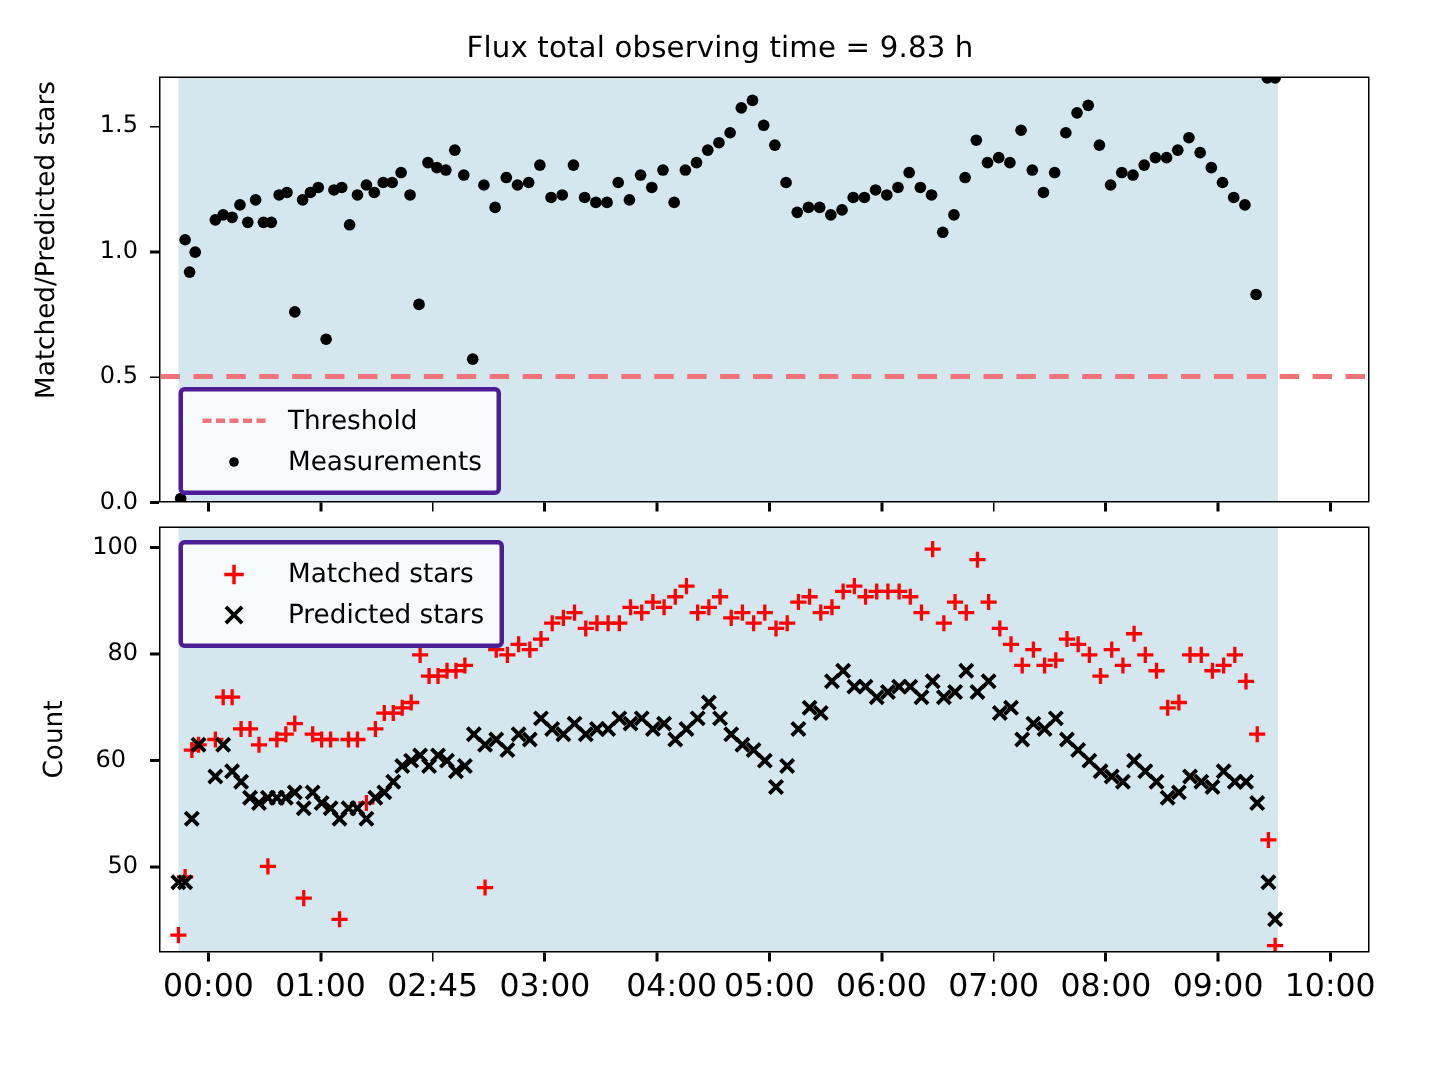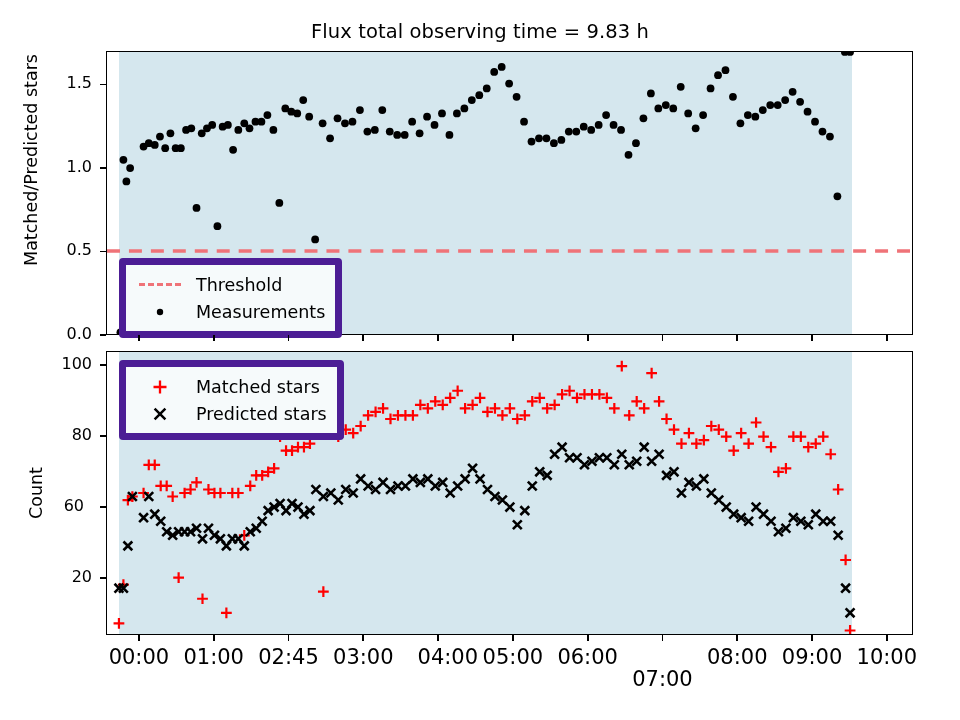--- a/index.html
+++ b/index.html
@@ -18,21 +18,21 @@
     position:absolute;color:#000000;font-size:17.5px;
     transform-origin:50% 50%;transform:rotate(-90deg);white-space:nowrap;text-align:center;
   }
   #ylab-top{left:-104px;top:150px;width:270px;}
   #ylab-bot{left:-4px;top:483px;width:80px;}
   .xlabel{position:absolute;left:0;top:676px;width:960px;text-align:center;font-size:17.5px;color:#000;}
   .ytick{position:absolute;text-align:right;font-size:16px;color:#000;width:60px;}
   .xtick{position:absolute;text-align:center;font-size:21px;color:#000;width:80px;}
   .tickmark{position:absolute;background:#000;}
   .legend{
-    position:absolute;background:#f6fafb;border:7px solid #4c1d95;border-radius:4px;
+    position:absolute;background:#f6fafb;border:3px solid #4c1d95;border-radius:4px;
     padding:6px 10px 6px 8px;box-sizing:border-box;
   }
   #legend-top{left:119px;top:258px;}
   #legend-bot{left:119px;top:360px;}
   .legend-row{display:flex;align-items:center;height:27px;}
   .legend-key{width:52px;display:flex;align-items:center;justify-content:center;}
   .legend-text{font-size:17.5px;color:#000;padding-left:10px;white-space:nowrap;}
   .dash-key{width:42px;height:0;border-top:3.4px dashed #ef7378;}
 </style>
 </head>
@@ -425,21 +425,21 @@
   <div id="ticklayer">
       <div class="tickmark" style="left: 100px; top: 334.1px; width: 6px; height: 1.8px;"></div>
       <div class="ytick" style="left: 32px; top: 324px;">0.0</div>
       <div class="tickmark" style="left: 100px; top: 250.571px; width: 6px; height: 1.8px;"></div>
       <div class="ytick" style="left: 32px; top: 240.471px;">0.5</div>
       <div class="tickmark" style="left: 100px; top: 167.041px; width: 6px; height: 1.8px;"></div>
       <div class="ytick" style="left: 32px; top: 156.941px;">1.0</div>
       <div class="tickmark" style="left: 100px; top: 83.5118px; width: 6px; height: 1.8px;"></div>
       <div class="ytick" style="left: 32px; top: 73.4118px;">1.5</div>
       <div class="tickmark" style="left: 100px; top: 577.3px; width: 6px; height: 1.8px;"></div>
-      <div class="ytick" style="left: 32px; top: 567.2px;">20</div>
+      <div class="ytick" style="left: 32px; top: 567.2px;">50</div>
       <div class="tickmark" style="left: 100px; top: 506.3px; width: 6px; height: 1.8px;"></div>
       <div class="ytick" style="left: 24px; top: 496.2px;">60</div>
       <div class="tickmark" style="left: 100px; top: 435.3px; width: 6px; height: 1.8px;"></div>
       <div class="ytick" style="left: 32px; top: 425.2px;">80</div>
       <div class="tickmark" style="left: 100px; top: 364.3px; width: 6px; height: 1.8px;"></div>
       <div class="ytick" style="left: 32px; top: 354.2px;">100</div>
       <div class="tickmark" style="left: 138.008px; top: 335px; width: 1.8px; height: 6px;"></div>
       <div class="tickmark" style="left: 138.008px; top: 635px; width: 1.8px; height: 6px;"></div>
       <div class="xtick" style="left: 98.9082px; top: 645px;">00:00</div>
       <div class="tickmark" style="left: 212.8px; top: 335px; width: 1.8px; height: 6px;"></div>
@@ -455,21 +455,21 @@
       <div class="tickmark" style="left: 437.174px; top: 635px; width: 1.8px; height: 6px;"></div>
       <div class="xtick" style="left: 398.074px; top: 645px; text-align: right;">04:00</div>
       <div class="tickmark" style="left: 511.966px; top: 335px; width: 1.8px; height: 6px;"></div>
       <div class="tickmark" style="left: 511.966px; top: 635px; width: 1.8px; height: 6px;"></div>
       <div class="xtick" style="left: 472.866px; top: 645px;">05:00</div>
       <div class="tickmark" style="left: 586.757px; top: 335px; width: 1.8px; height: 6px;"></div>
       <div class="tickmark" style="left: 586.757px; top: 635px; width: 1.8px; height: 6px;"></div>
       <div class="xtick" style="left: 547.657px; top: 645px;">06:00</div>
       <div class="tickmark" style="left: 661.549px; top: 335px; width: 1.8px; height: 6px;"></div>
       <div class="tickmark" style="left: 661.549px; top: 635px; width: 1.8px; height: 6px;"></div>
-      <div class="xtick" style="left: 622.449px; top: 645px; margin-top: 22px;">07:00</div>
+      <div class="xtick" style="left: 622.449px; top: 645px;">07:00</div>
       <div class="tickmark" style="left: 736.34px; top: 335px; width: 1.8px; height: 6px;"></div>
       <div class="tickmark" style="left: 736.34px; top: 635px; width: 1.8px; height: 6px;"></div>
       <div class="xtick" style="left: 697.24px; top: 645px;">08:00</div>
       <div class="tickmark" style="left: 811.132px; top: 335px; width: 1.8px; height: 6px;"></div>
       <div class="tickmark" style="left: 811.132px; top: 635px; width: 1.8px; height: 6px;"></div>
       <div class="xtick" style="left: 772.032px; top: 645px;">09:00</div>
       <div class="tickmark" style="left: 885.923px; top: 335px; width: 1.8px; height: 6px;"></div>
       <div class="tickmark" style="left: 885.923px; top: 635px; width: 1.8px; height: 6px;"></div>
       <div class="xtick" style="left: 846.823px; top: 645px;">10:00</div>
     </div>

